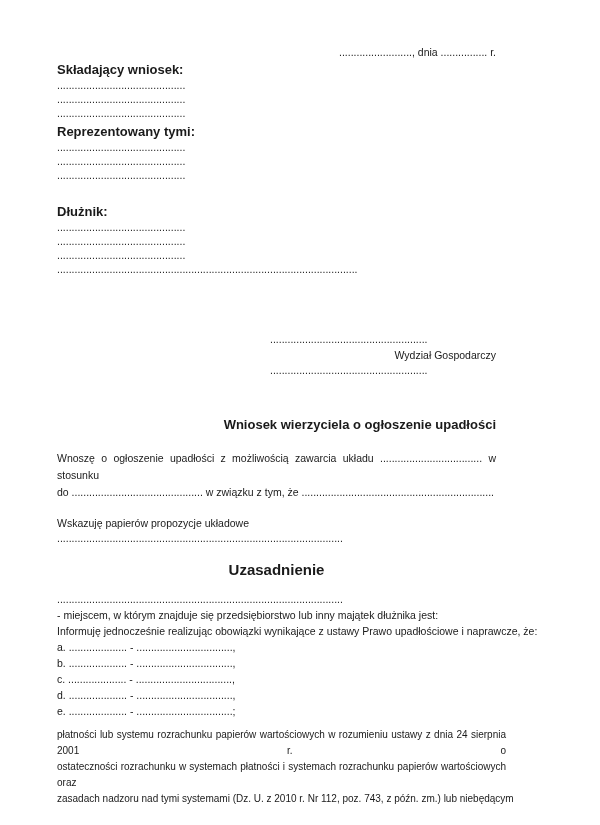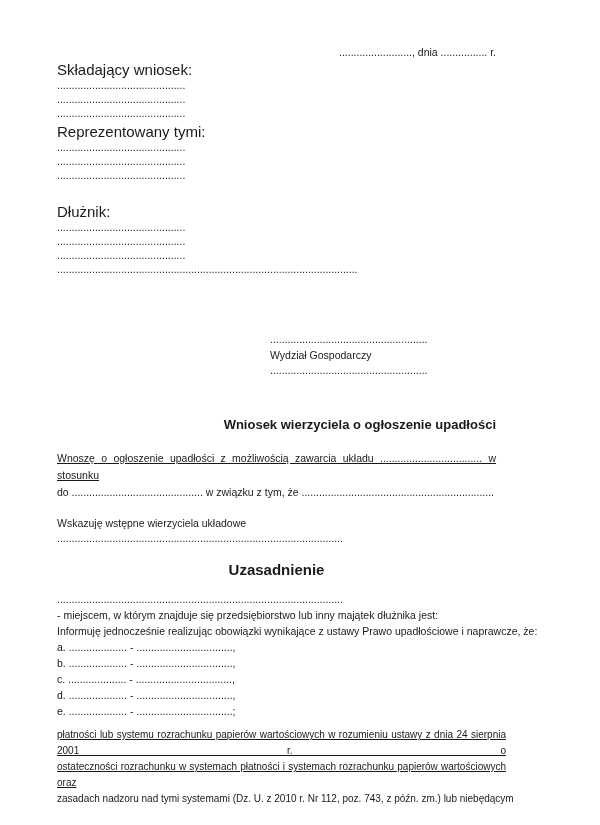--- a/index.html
+++ b/index.html
@@ -8,30 +8,30 @@
     width:552px;height:825px;
     background:#ffffff;
     box-sizing:border-box;
     padding:46px 56px 0 57px;
     font-family:"Liberation Sans", sans-serif;
     font-size:10.5px;
     color:#1a1a1a;
     overflow:hidden;
   }
   .date-line{text-align:right;line-height:12px;white-space:nowrap;}
-  .section-label{font-weight:normal;font-size:15px;line-height:16px;margin-top:4px;white-space:nowrap;}
+  .section-label{font-weight:bold;font-size:13px;line-height:16px;margin-top:4px;white-space:nowrap;}
   .section-label.gap{margin-top:22px;}
   .fill{line-height:14px;white-space:nowrap;color:#222;}
   .court{margin-top:56px;margin-left:213px;}
   .court .fill{line-height:15px;}
-  .court-name{line-height:16px;white-space:nowrap;}
+  .court-name{line-height:16px;white-space:nowrap;text-align:right;}
   .doc-title{margin-top:38px;text-align:right;font-weight:bold;font-size:13px;line-height:18px;white-space:nowrap;}
   .petition{margin-top:16px;}
   .pline{line-height:17px;}
-  .jline{text-align:justify;text-align-last:justify;text-decoration:underline;}
+  .jline{text-align:justify;text-align-last:justify;}
   .proposals{margin-top:14px;}
   .intro-line{line-height:16px;white-space:nowrap;}
   .blank-line{line-height:15px;white-space:nowrap;color:#222;}
   .just-heading{margin-top:16px;text-align:center;font-weight:bold;font-size:15px;line-height:16px;}
   .just-blank{margin-top:14px;}
   .body-line{line-height:16px;white-space:nowrap;}
   .loc-item{line-height:16px;white-space:nowrap;}
   .clause{margin-top:8px;margin-right:-10px;font-size:10px;}
   .clause div{line-height:16px;}
   .clause .last{text-align:right;white-space:nowrap;}
@@ -72,21 +72,21 @@
   </div>
 
   <div class="doc-title">Wniosek wierzyciela o ogłoszenie upadłości</div>
 
   <div class="petition">
     <div class="pline jline">Wnoszę o ogłoszenie upadłości z możliwością zawarcia układu ................................... w stosunku</div>
     <div class="pline" style="white-space:nowrap;">do ............................................. w związku z tym, że ..................................................................</div>
   </div>
 
   <div class="proposals">
-    <div class="intro-line">Wskazuję wstępne wierzyciela układowe</div>
+    <div class="intro-line">Wskazuję papierów propozycje układowe</div>
     <div class="blank-line">..................................................................................................</div>
   </div>
 
   <div class="just-heading">Uzasadnienie</div>
 
   <div>
     <div class="blank-line just-blank">..................................................................................................</div>
     <div class="body-line">- miejscem, w którym znajduje się przedsiębiorstwo lub inny majątek dłużnika jest:</div>
     <div class="body-line">Informuję jednocześnie realizując obowiązki wynikające z ustawy Prawo upadłościowe i naprawcze, że:</div>
     <div class="loc-item">a. .................... - .................................,</div>

